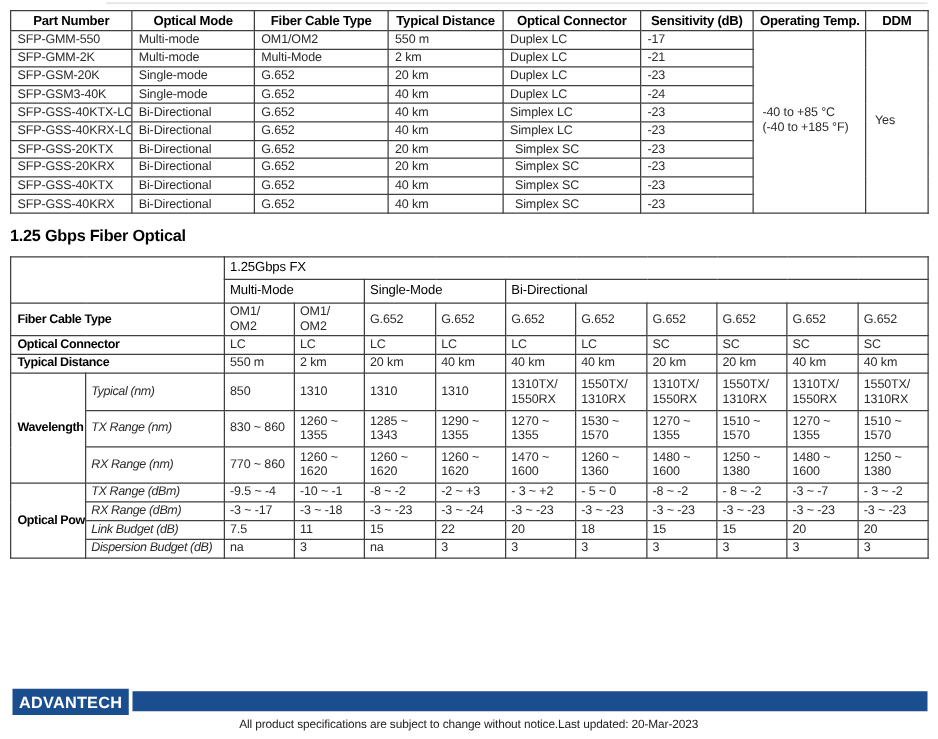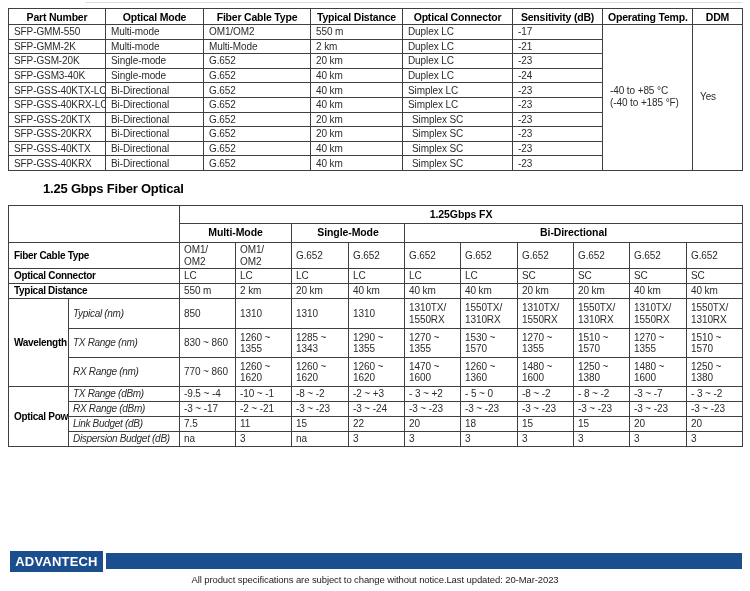--- a/index.html
+++ b/index.html
@@ -12,21 +12,21 @@
   table{border-collapse:collapse;table-layout:fixed;width:734px;background:#fff;}
   td,th{border:1px solid #3f3f3f;overflow:hidden;}
   
   .t1 th{font-size:10.5px;font-weight:bold;text-align:center;padding:1px 5px;height:13px;color:#000;letter-spacing:-0.2px;white-space:nowrap;}
   .t1 td{font-size:10px;color:#2b2b2b;text-align:left;padding:0 5px;height:13.6px;letter-spacing:-0.1px;white-space:nowrap;vertical-align:middle;}
   .t1 .span-cell{vertical-align:middle;padding:0 7px;line-height:12px;}
   
   .t2 td{font-size:10px;color:#2b2b2b;text-align:left;padding:1px 4px;vertical-align:middle;letter-spacing:-0.1px;white-space:pre-line;line-height:11.5px;}
   .t2 .lbl{font-weight:bold;color:#000;letter-spacing:-0.3px;white-space:nowrap;padding-left:5px;}
   .t2 .sub{letter-spacing:-0.3px;white-space:nowrap;font-style:italic;}
-  .t2 .grp{font-weight:bold;color:#000;text-align:center;white-space:nowrap;font-size:10.5px;}
+  .t2 .grp{font-weight:normal;color:#000;white-space:nowrap;font-size:10.5px;}
   .t2 .blank{border-bottom:1px solid #3f3f3f;}
   .rA td{height:15px;}
   .rB td{height:16px;}
   .rS td{height:12px;}
   .rT td{height:27px;}
   .rT2 td{height:26px;}
   .rP td{height:12px;}
   
   .sec-title{font-size:13px;font-weight:bold;color:#000;letter-spacing:-0.2px;}
   
@@ -144,21 +144,21 @@
     <td>Bi-Directional</td>
     <td>G.652</td>
     <td>40 km</td>
     <td style="padding-left:9px">Simplex SC</td>
     <td>-23</td>
   </tr>
 </tbody>
     </table>
 </div>
 
-<div class="abs sec-title" style="left:8px;top:181px;margin-left:35px;">1.25 Gbps Fiber Optical</div>
+<div class="abs sec-title" style="left:8px;top:181px;">1.25 Gbps Fiber Optical</div>
 
 <div class="abs" style="left:8px;top:205px;">
 <table class="t2">
   <colgroup>
     <col style="width:60px">
         <col style="width:111px">
     <col style="width:56px">
         <col style="width:56px">
         <col style="width:57px">
         <col style="width:56px">
@@ -292,21 +292,21 @@
     <td>- 3 ~ +2</td>
     <td>- 5 ~ 0</td>
     <td>-8 ~ -2</td>
     <td>- 8 ~ -2</td>
     <td>-3 ~ -7</td>
     <td>- 3 ~ -2</td>
   </tr>
   <tr class="rP">
     <td class="sub">RX Range (dBm)</td>
     <td>-3 ~ -17</td>
-    <td>-2 ~ -21</td>
+    <td>-3 ~ -18</td>
     <td>-3 ~ -23</td>
     <td>-3 ~ -24</td>
     <td>-3 ~ -23</td>
     <td>-3 ~ -23</td>
     <td>-3 ~ -23</td>
     <td>-3 ~ -23</td>
     <td>-3 ~ -23</td>
     <td>-3 ~ -23</td>
   </tr>
   <tr class="rP">

